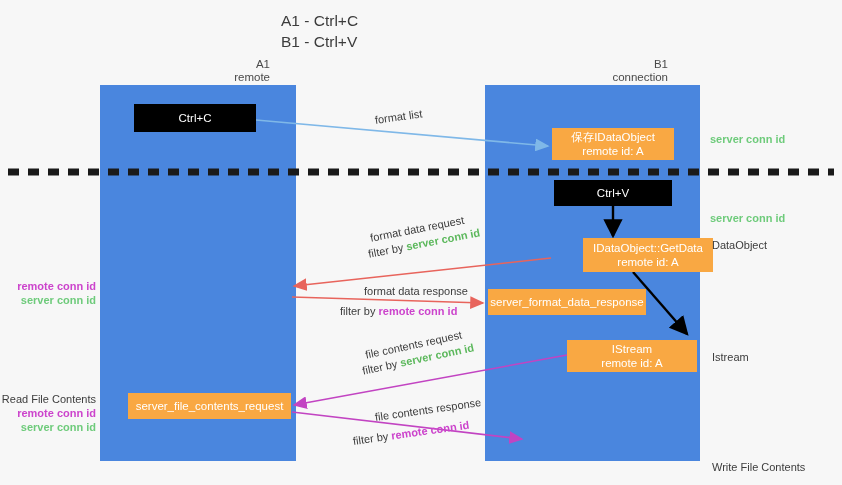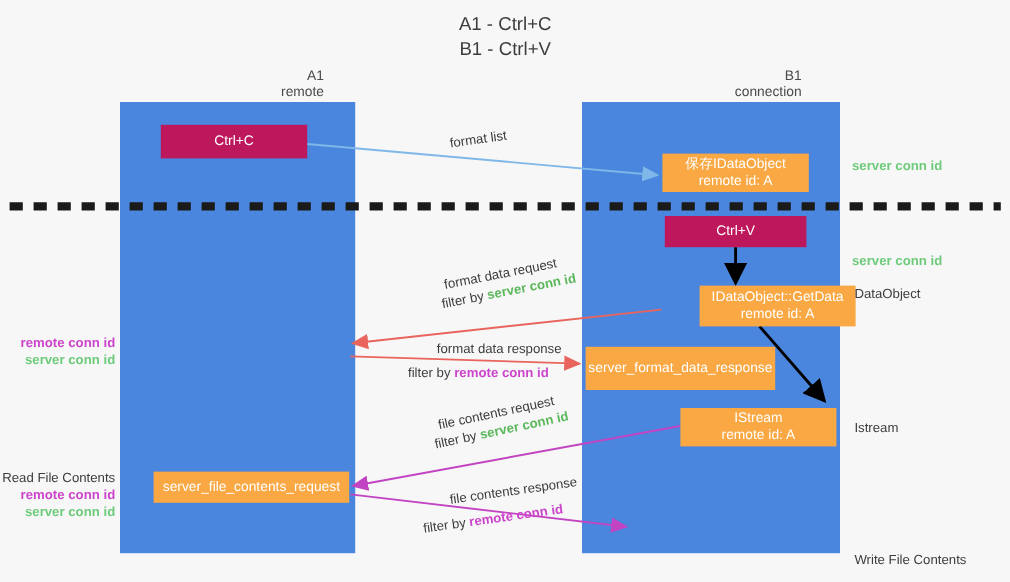--- a/index.html
+++ b/index.html
@@ -9,26 +9,26 @@
     font-family:"Liberation Sans","DejaVu Sans",sans-serif;
     color:#3c3c3c;
   }
   #stage{position:absolute;left:0;top:0;width:842px;height:485px;}
   svg.layer{position:absolute;left:0;top:0;width:842px;height:485px;pointer-events:none;}
 
   .lane{position:absolute;background:#4a86de;}
   .lane-hdr{position:absolute;text-align:right;font-size:11.5px;line-height:13px;color:#4a4a4a;}
   .lane-hdr .l2{display:block;}
 
-  .title{position:absolute;text-align:center;font-size:15.5px;line-height:21px;color:#3c3c3c;}
+  .title{position:absolute;font-size:15.5px;line-height:21px;color:#3c3c3c;}
 
   .node{position:absolute;box-sizing:border-box;display:flex;flex-direction:column;
         align-items:center;justify-content:center;text-align:center;color:#ffffff;}
   .node .ln{display:block;line-height:14px;}
-  .green{background:#be185d;font-size:11.5px;}
+  .green{background:#000000;font-size:11.5px;}
   .orange{background:#f9a843;font-size:11.5px;}
 
   .lbl{position:absolute;font-size:11px;line-height:15px;color:#3c3c3c;white-space:nowrap;}
   .rot-a{transform:rotate(-11deg);transform-origin:left top;}
   .rot-c{transform:rotate(-12deg);transform-origin:left top;}
   .rot-e{transform:rotate(-8deg);transform-origin:left top;}
   .srv{color:#5cb85c;font-weight:bold;}
   .rem{color:#cc44cc;font-weight:bold;}
   .ann{position:absolute;font-size:11px;line-height:14px;color:#3c3c3c;white-space:nowrap;}
   .ann.bold-srv{color:#6ecb7b;font-weight:bold;}
@@ -108,21 +108,21 @@
   </div>
   <div class="node orange" style="left:551px;top:238px;width:130px;height:34px;margin-left:32px;">
     <span class="ln">IDataObject::GetData</span>
     <span class="ln">remote id: A</span>
   </div>
   <div class="node orange" style="left:567px;top:340px;width:130px;height:32px;">
     <span class="ln">IStream</span>
     <span class="ln">remote id: A</span>
   </div>
 
-  <div class="node orange" style="left:488px;top:289px;width:158px;height:36px;">
+  <div class="node orange" style="left:488px;top:289px;width:158px;height:26px;">
     <span class="ln">server_format_data_response</span>
   </div>
 
   <div class="lbl rot-e" style="left:374px;top:113px;">
     <span>format list</span>
   </div>
 
   <div class="lbl rot-a" style="left:369px;top:231px;">
     <span>format data request</span>
   </div>

